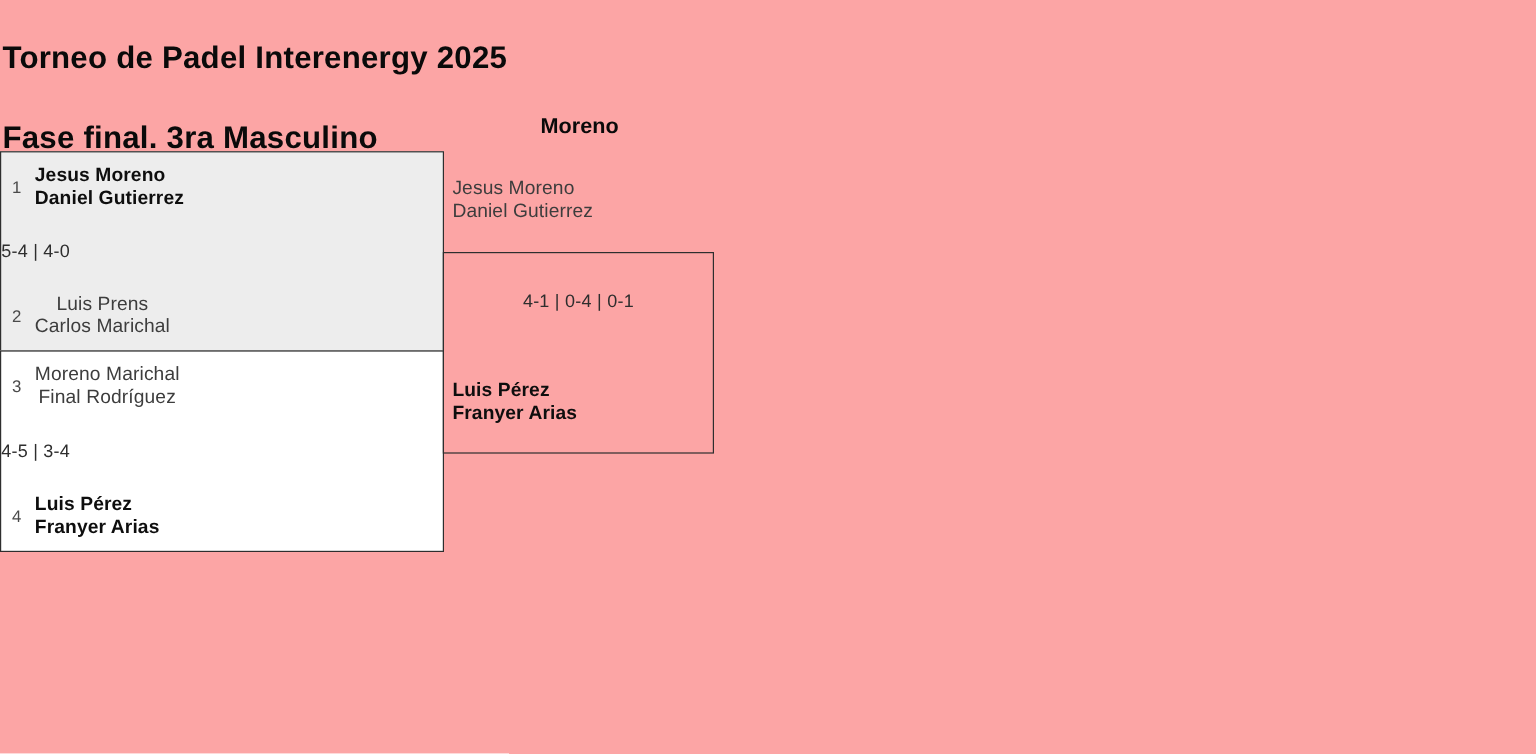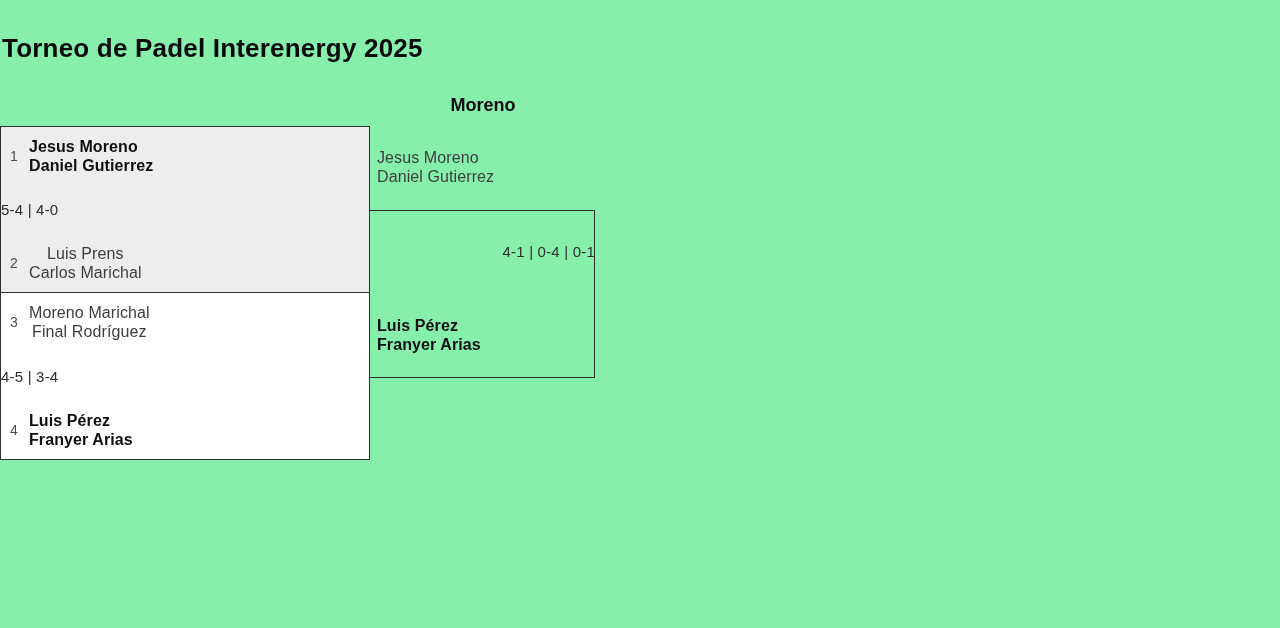--- a/index.html
+++ b/index.html
@@ -1,18 +1,18 @@
 <!DOCTYPE html>
 <html><head>
 <meta charset="utf-8">
 <style>
   * { margin:0; padding:0; box-sizing:border-box; }
   html,body { background:#ffffff; }
   .page {
-    position:relative; width:1280px; height:628px; background:#86efac;
+    position:relative; width:1280px; height:628px; background:#fca5a5;
     font-family:"Liberation Sans","DejaVu Sans",sans-serif; color:#111;
     overflow:hidden;
   }
   .title {
     position:absolute; left:2px; top:-1px;
     font-size:26px; font-weight:700; line-height:33px; letter-spacing:0.2px;
     color:#0a0a0a; white-space:pre-line;
   }
   .brand {
     position:absolute; right:2px; top:12px;
@@ -43,37 +43,38 @@
   .names.winner { font-weight:700; color:#0e0e0e; }
   .names.loser  { font-weight:400; color:#3d3d3d;align-items:center; }
   .score { text-align:left; font-size:15px; color:#2e2e2e; letter-spacing:0.2px; }
 
   .final-box {
     position:absolute; left:369px; top:210px; width:226px; height:168px;
     border:1px solid #2e2e2e; background:transparent;
   }
   .final-score {
     position:absolute; left:369px; top:243px; width:226px;
-    text-align:right; font-size:15px; color:#2e2e2e; letter-spacing:0.2px;
+    text-align:center; font-size:15px; color:#2e2e2e; letter-spacing:0.2px;
   }
   .final-team {
     position:absolute; left:377px;
     display:flex; flex-direction:column;
     font-size:16px; line-height:19px; letter-spacing:0.1px;
   }
   .final-team.loser  { top:148px; font-weight:400; color:#3d3d3d; }
   .final-team.winner { top:316px; font-weight:700; color:#0e0e0e; }
 </style>
 </head>
 <body>
 
 <div class="page">
 
   <div class="title">
     <div>Torneo de Padel Interenergy 2025</div>
+    <div>Fase final. 3ra Masculino</div>
   </div>
 
 
   <div class="round-header final">Moreno</div>
 
   <div class="semis-container">
 
     <div class="match alt-bg">
       <div class="team-row">
         <span class="seed">1</span>

